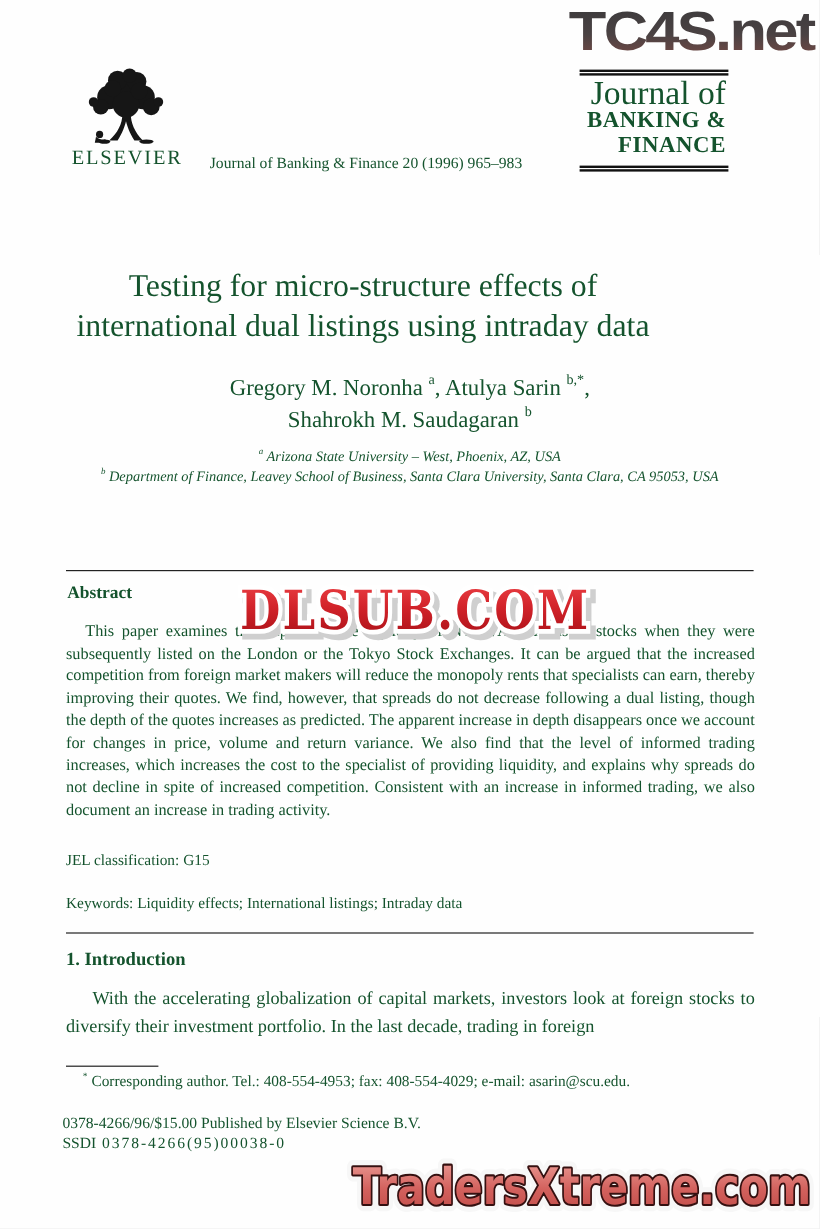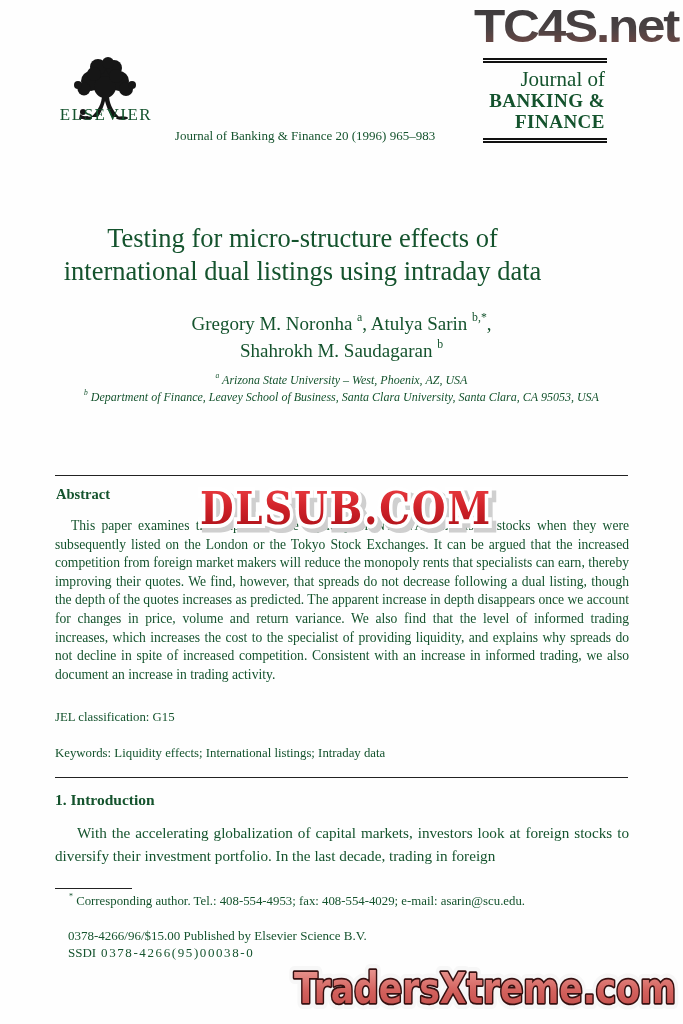--- a/index.html
+++ b/index.html
@@ -17,21 +17,21 @@
   .right{text-align:right;}
   .justify{text-align:justify;}
   .ital{}
   sup{font-size:0.62em;line-height:0;position:relative;top:-0.15em;}
   .rule{border-top:1.2px solid #222;height:0;}
   .jbox{
     border-top:5px double #111;
     border-bottom:5px double #111;
     padding:5px 2px 6px 2px;
   }
-  .jbox-l1{font-size:21px;line-height:22px;}
+  .jbox-l1{font-size:28px;line-height:22px;}
   .jbox-l2,.jbox-l3{font-size:19px;line-height:21px;font-weight:bold;letter-spacing:0.5px;}
   .elsevier-label{font-size:17px;letter-spacing:1.5px;}
   .citation{font-size:13px;}
   .title{font-size:26.5px;line-height:33px;}
   .authors{font-size:19px;line-height:27px;}
   .affils{font-size:12px;line-height:17px;font-style:italic;}
   .affils sup{font-style:italic;}
   .received{font-size:12.6px;}
   .abs-head{font-size:14.5px;font-weight:bold;}
   .abs-para{font-size:13.6px;line-height:18.6px;text-indent:16px;}
@@ -75,21 +75,21 @@
       <circle cx="48" cy="7" r="6"></circle>
       <circle cx="18" cy="29" r="4"></circle>
       <circle cx="72" cy="29" r="4"></circle>
       <path d="M42 39 C42 47 38 55 31 61 L38 61 C42 55 44 49 45 45 C46 49 48 55 52 61 L59 61 C52 54 49 46 49 39 Z"></path>
       <ellipse cx="27" cy="62" rx="5" ry="1.8"></ellipse>
       <ellipse cx="62" cy="62" rx="6" ry="1.8"></ellipse>
       <circle cx="23" cy="56" r="3"></circle>
       <path d="M20 58 C22 60 26 61 28 60 L27 63 L19 63 Z"></path>
     </g>
   </svg>
-  <div class="abs center elsevier-label" style="left:50px;top:105px;width:112px;">ELSEVIER</div>
+  <div class="abs center elsevier-label" style="left:50px;top:122px;width:112px;">ELSEVIER</div>
 
   <div class="abs center citation" style="left:138px;top:128px;width:334px;">Journal of Banking &amp; Finance 20 (1996) 965–983</div>
 
   <div class="abs jbox right" style="left:483px;top:58px;width:120px;">
     <div class="jbox-l1">Journal of</div>
     <div class="jbox-l2">BANKING &amp;</div>
     <div class="jbox-l3">FINANCE</div>
   </div>
 
   <div class="abs center title" style="left:0;top:222px;width:605px;">
@@ -146,21 +146,21 @@
   <div class="abs sec-head" style="left:55px;top:791px;">1. Introduction</div>
 
   <div class="abs justify intro-para" style="left:55px;top:821px;width:574px;">With the accelerating globalization of capital markets, investors look at foreign stocks to diversify their investment portfolio. In the last decade, trading in foreign</div>
 
   <div class="abs fn-rule" style="left:55px;top:888px;width:77px;"></div>
 
   <div class="abs footnote" style="left:55px;top:893px;width:574px;">
     <sup>*</sup><span> Corresponding author. Tel.: 408-554-4953; fax: 408-554-4029; e-mail: asarin@scu.edu.</span>
   </div>
 
-  <div class="abs imprint" style="left:68px;top:927px;width:574px;">
+  <div class="abs imprint" style="left:52px;top:927px;width:574px;">
     <div>0378-4266/96/$15.00 Published by Elsevier Science B.V.</div>
     <div>
       <span class="ital">SSDI</span><span class="ssdi-val"> 0378-4266(95)00038-0</span>
     </div>
   </div>
 
   <svg class="abs" style="left:284px;top:958px;" width="399" height="64" viewBox="0 0 399 64">
     <defs>
       <linearGradient id="trGrad" x1="0" y1="0" x2="0" y2="1">
         <stop offset="0%" stop-color="#eda19b"></stop>

